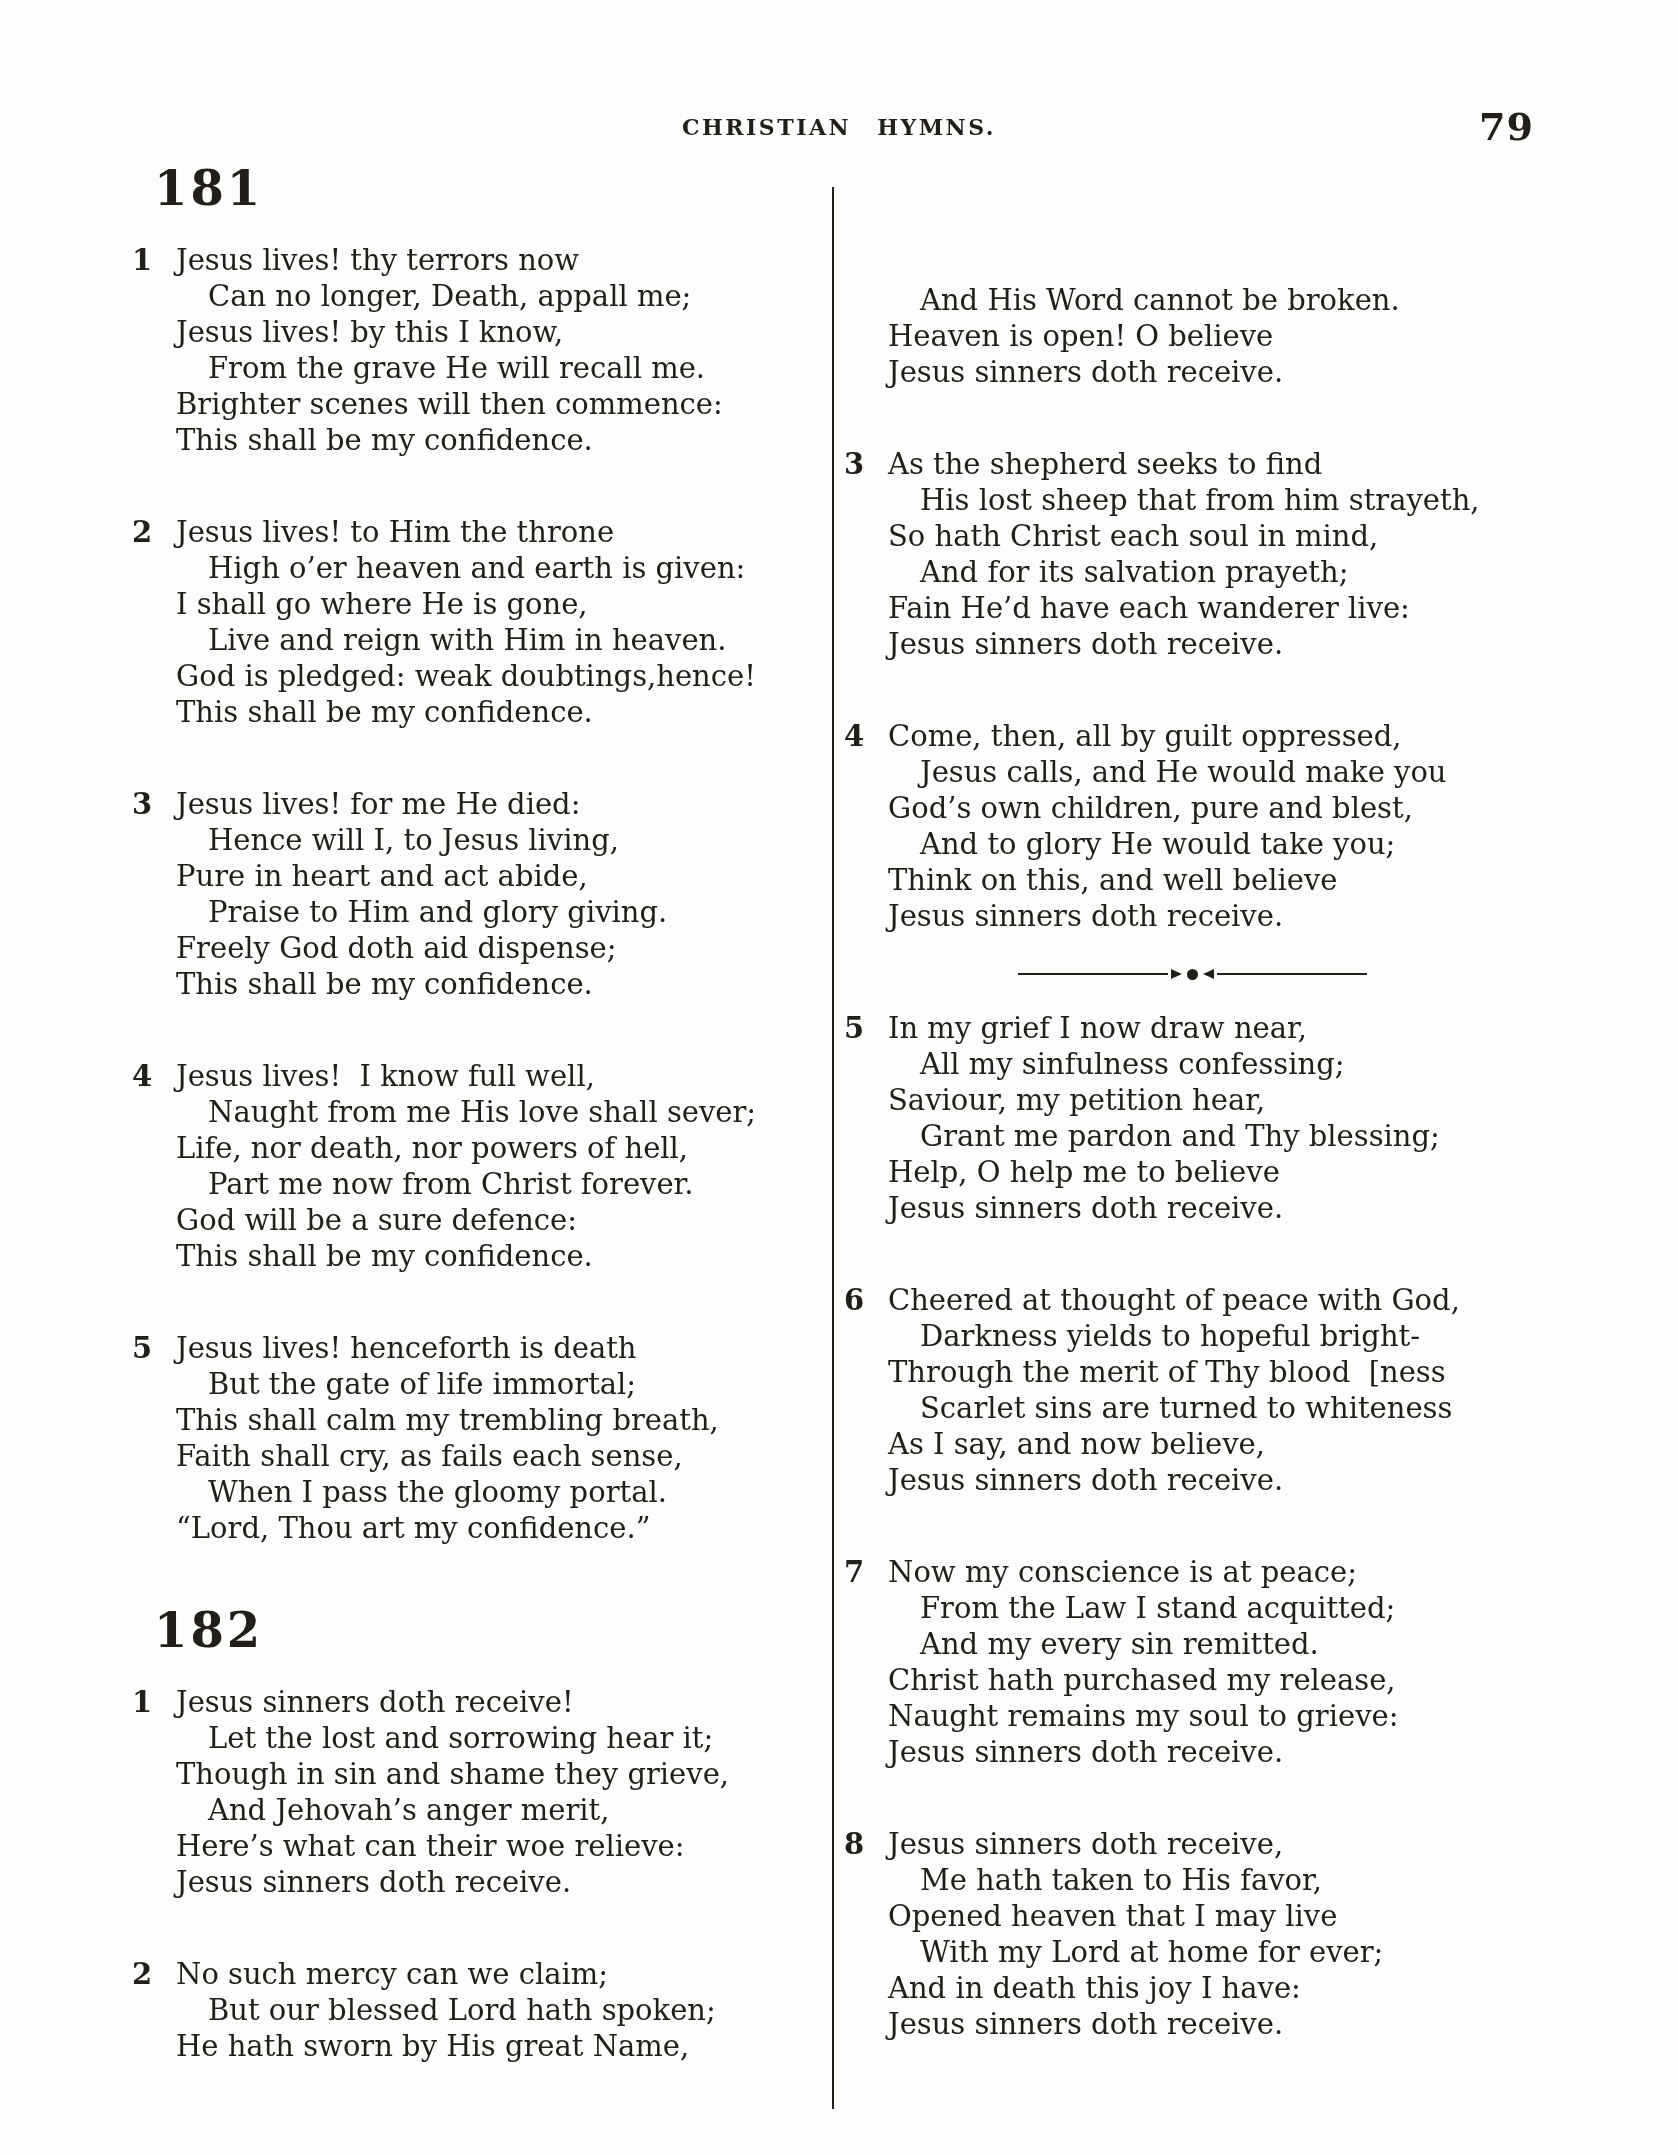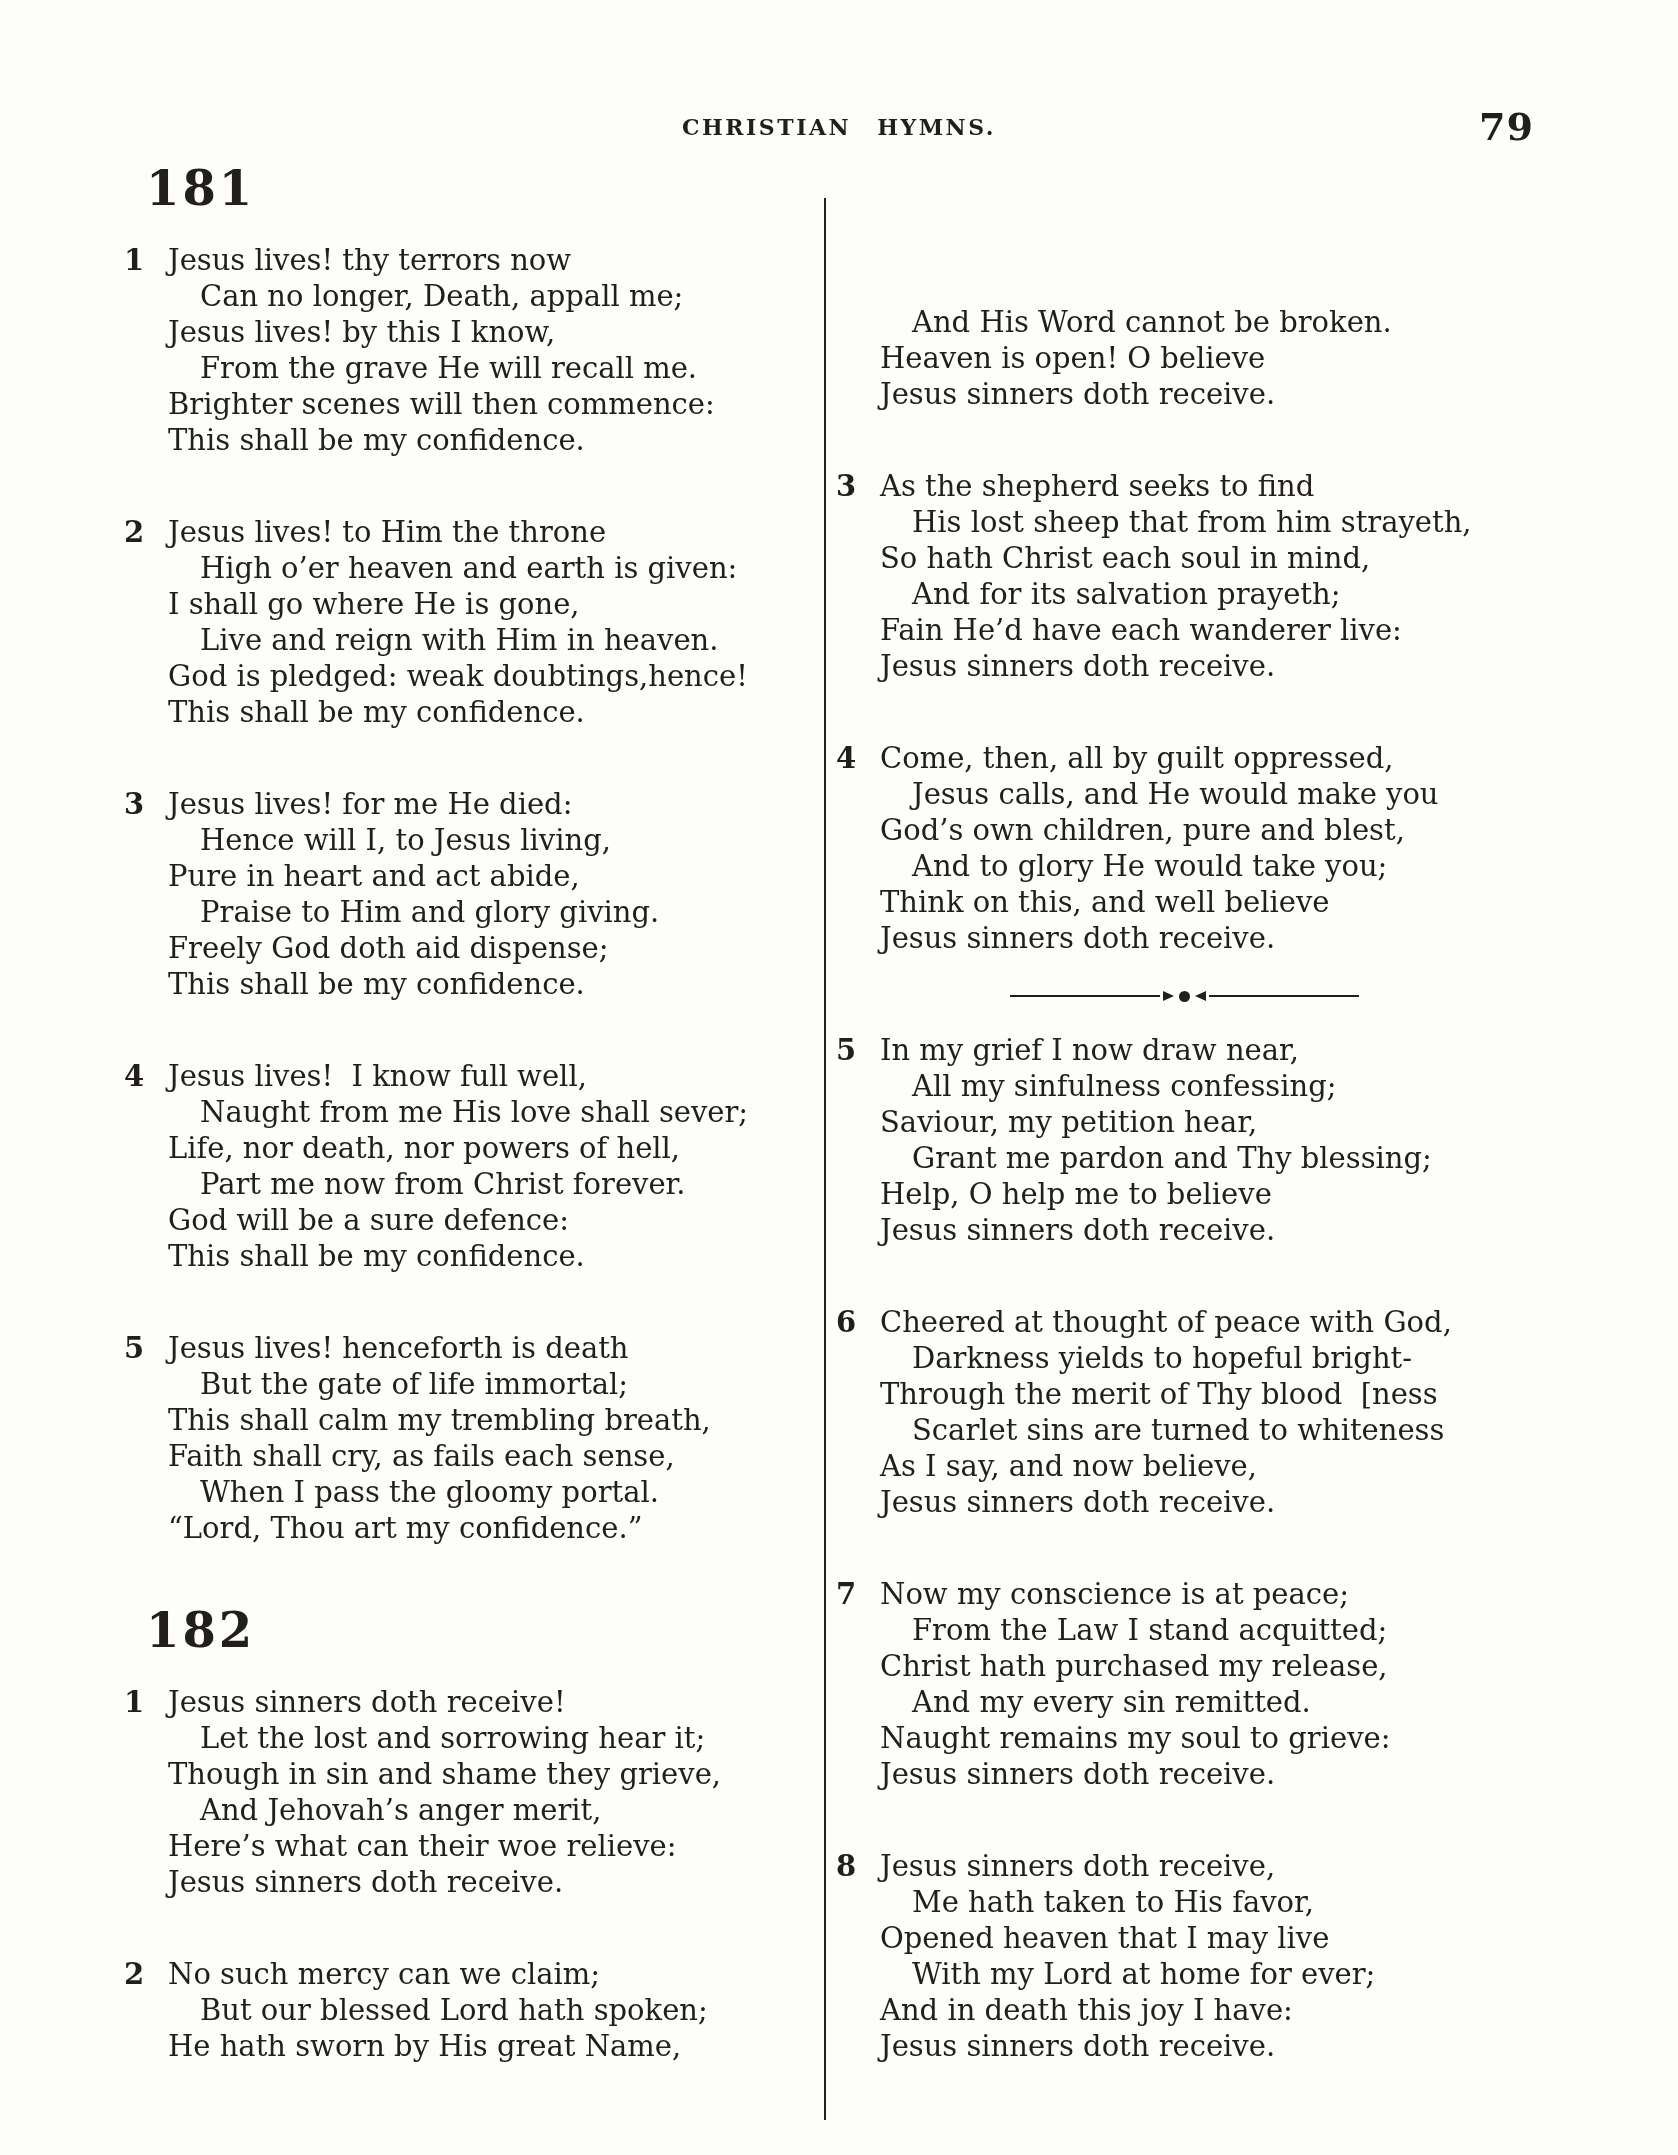--- a/index.html
+++ b/index.html
@@ -32,23 +32,23 @@
     top: 104px;
     right: 144px;
     font-weight: 700;
     font-size: 38px;
     letter-spacing: 1px;
     text-align: right;
   }
   .columns {
     position: absolute;
     top: 160px;
-    left: 124px;
+    left: 132px;
     display: flex;
-    align-items: flex-end;
+    align-items: center;
   }
   .col-left { width: 700px; }
   .col-divider {
     width: 2px;
     height: 1922px;
     margin-top: 16px;
     background: var(--ink, #211e1b);
     flex: none;
   }
   .col-right {
@@ -249,22 +249,22 @@
             <div class="vline indent">Scarlet sins are turned to whiteness</div>
             <div class="vline">As I say, and now believe,</div>
             <div class="vline">Jesus sinners doth receive.</div>
           </div>
         </div>
         <div class="verse">
           <span class="vnum">7</span>
           <div class="vlines">
             <div class="vline">Now my conscience is at peace;</div>
             <div class="vline indent">From the Law I stand acquitted;</div>
+            <div class="vline indent">And my every sin remitted.</div>
             <div class="vline">Christ hath purchased my release,</div>
-            <div class="vline indent">And my every sin remitted.</div>
             <div class="vline">Naught remains my soul to grieve:</div>
             <div class="vline">Jesus sinners doth receive.</div>
           </div>
         </div>
         <div class="verse">
           <span class="vnum">8</span>
           <div class="vlines">
             <div class="vline">Jesus sinners doth receive,</div>
             <div class="vline indent">Me hath taken to His favor,</div>
             <div class="vline">Opened heaven that I may live</div>

